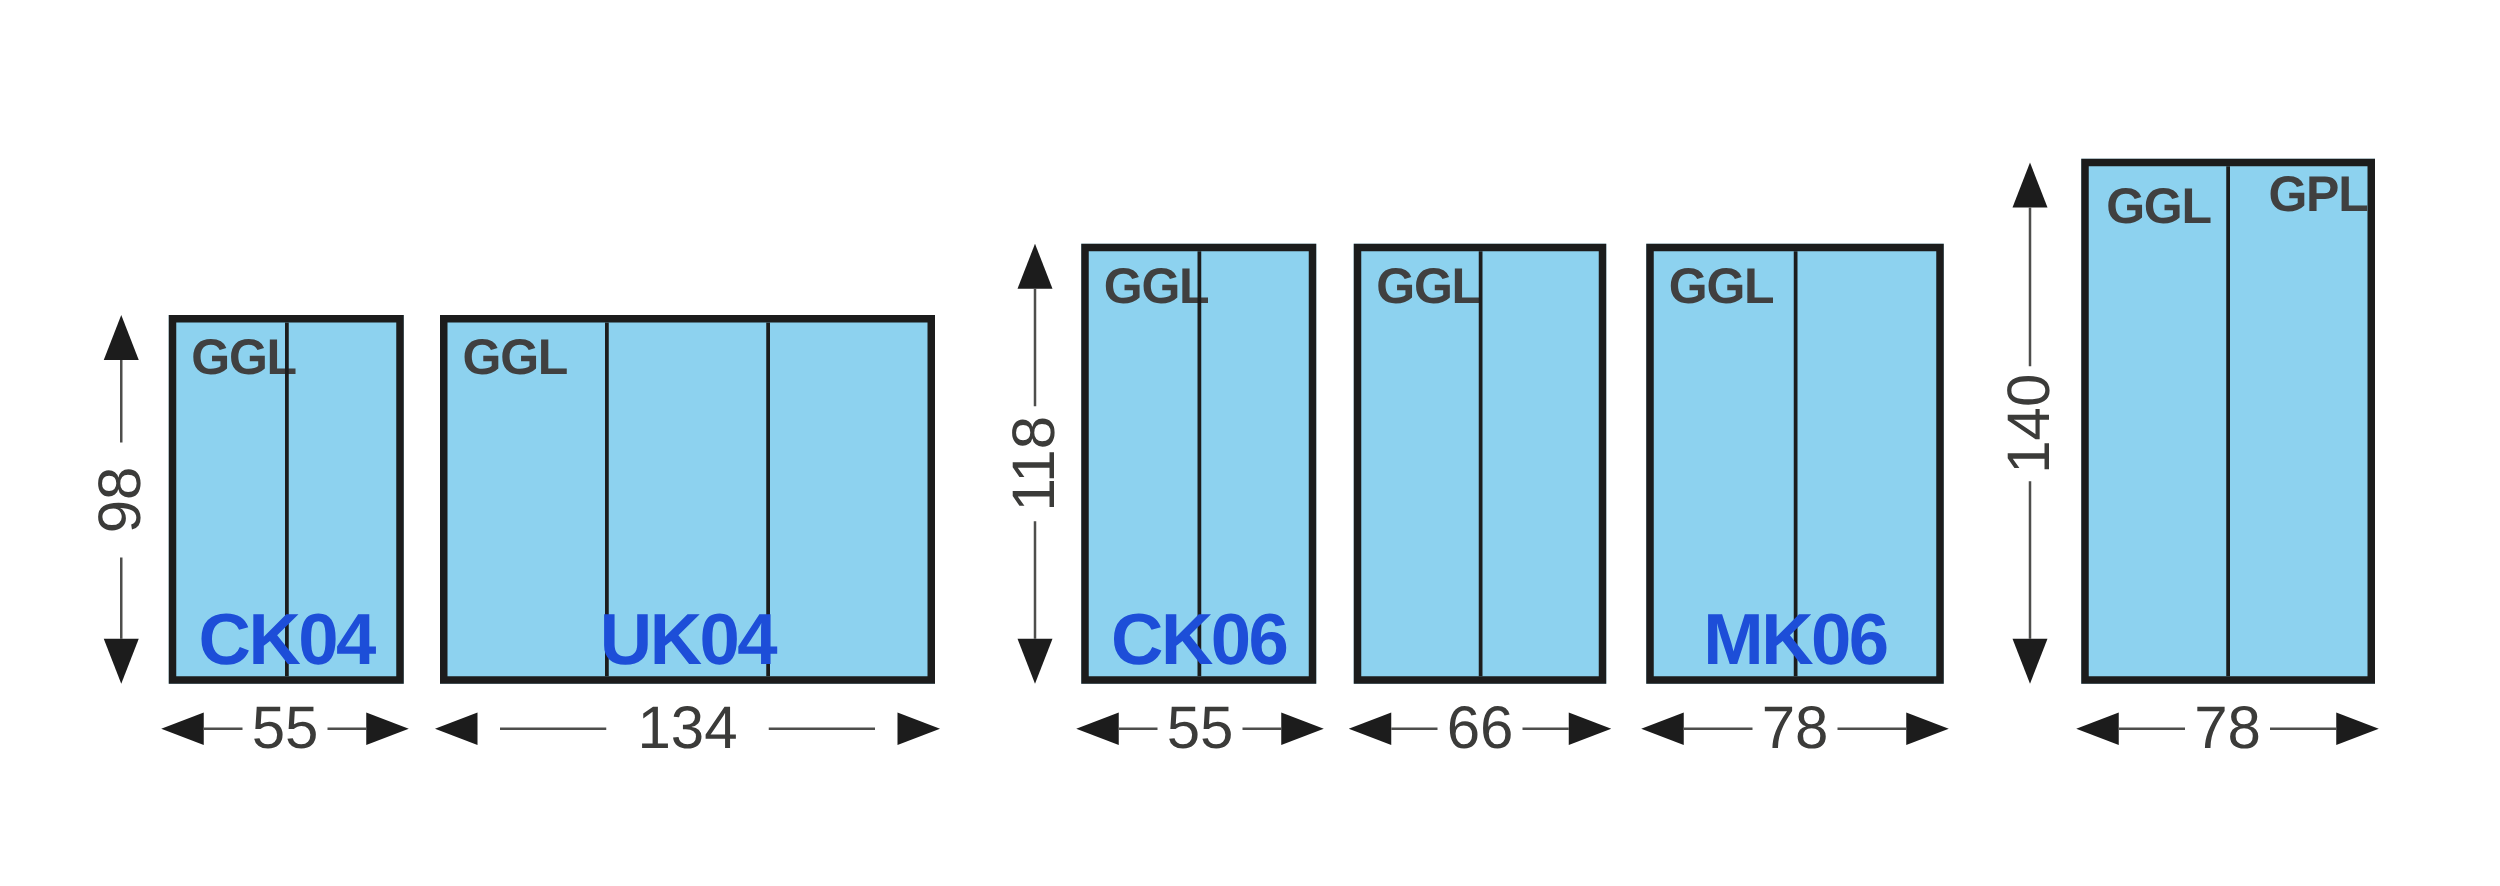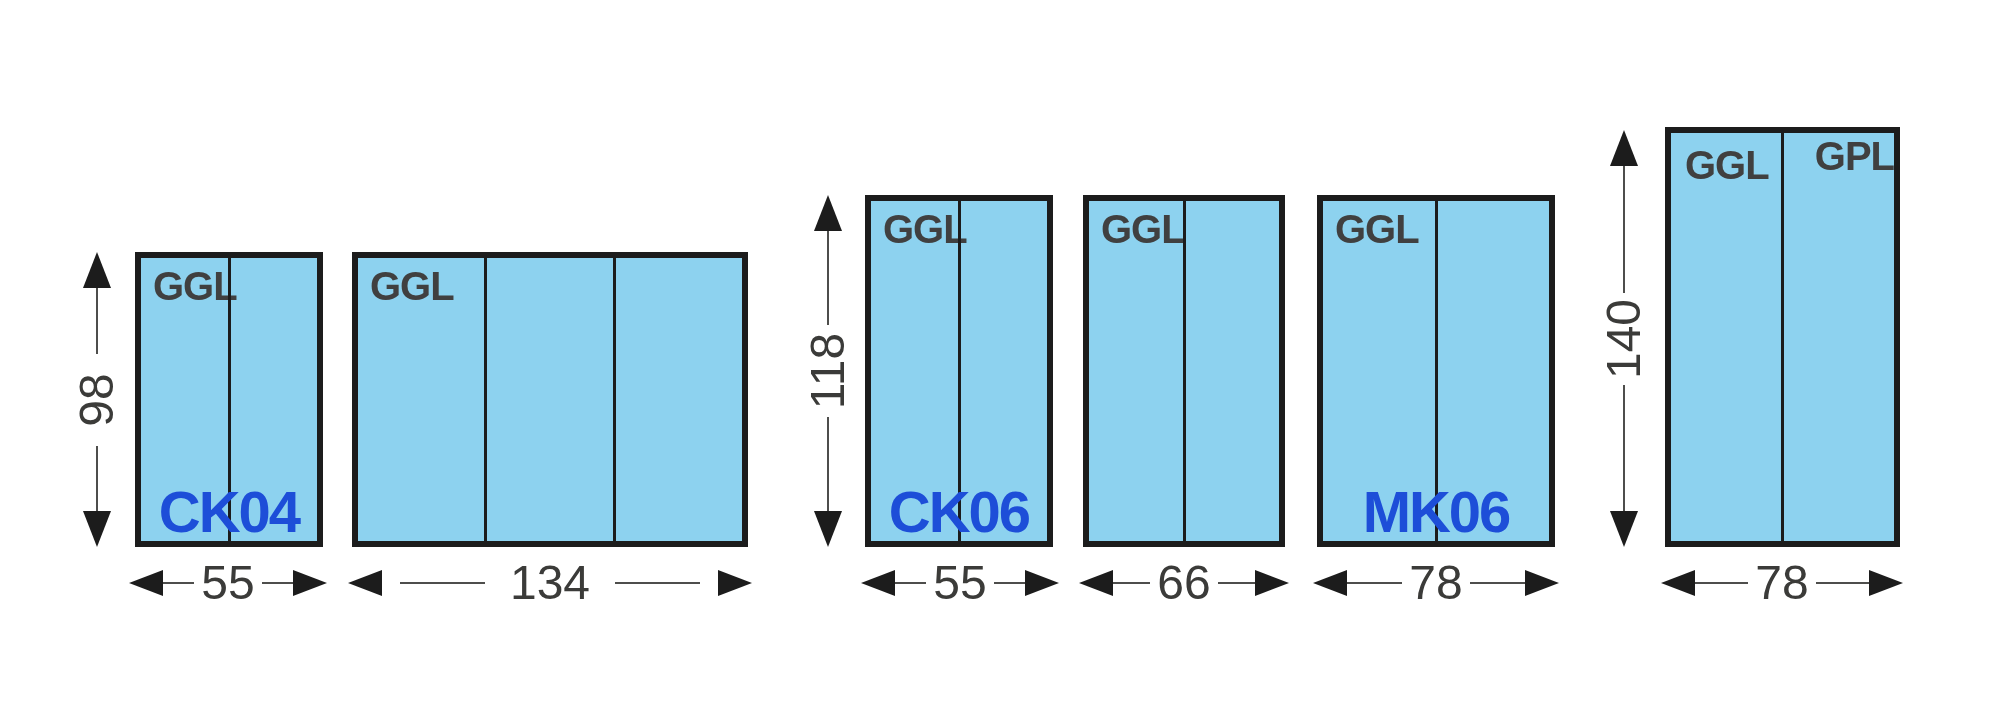--- a/index.html
+++ b/index.html
@@ -142,20 +142,21 @@
     <span class="hline"></span>
     <span class="dim-num">55</span>
     <span class="hline"></span>
     <span class="tri tri-r"></span>
   </div>
 
   <div class="win w1">
     <span class="code code-left">GGL</span>
     <div class="divider d-third1"></div>
     <div class="divider d-third2"></div>
+    <div class="name">UK04</div>
   </div>
   <div class="hdim h1">
     <span class="tri tri-l"></span>
     <span class="hline"></span>
     <span class="dim-num">134</span>
     <span class="hline"></span>
     <span class="tri tri-r"></span>
   </div>
 
   <div class="vdim v1">

